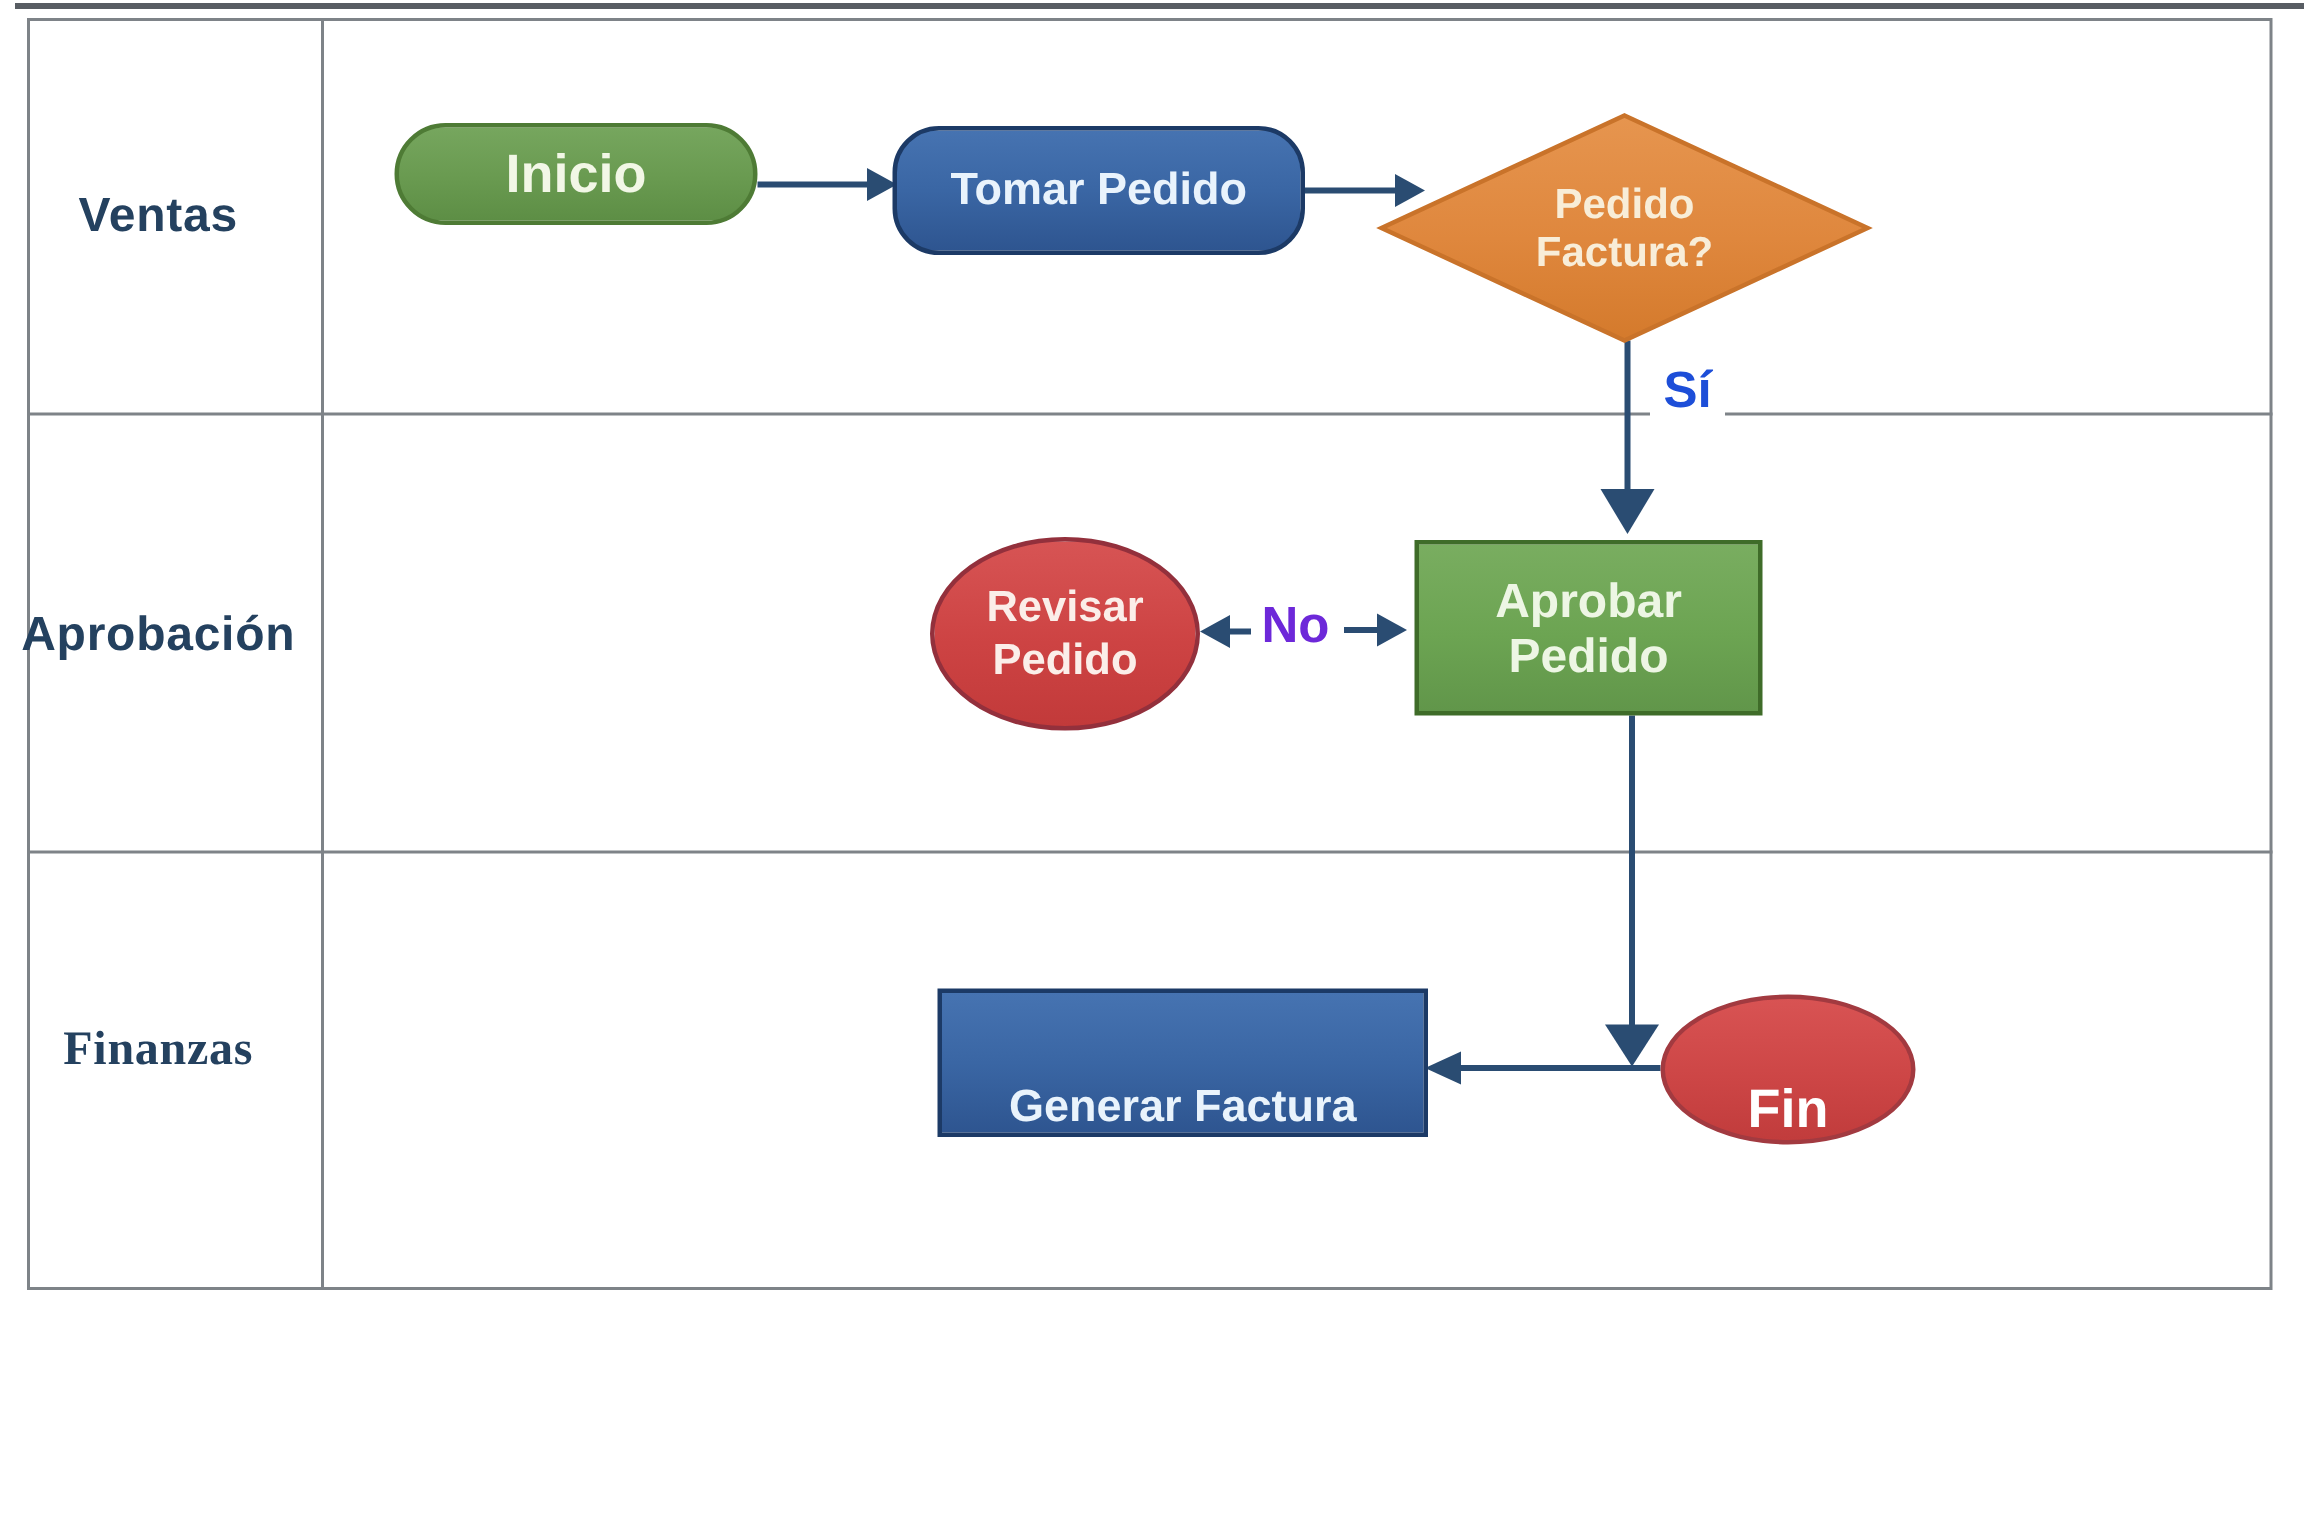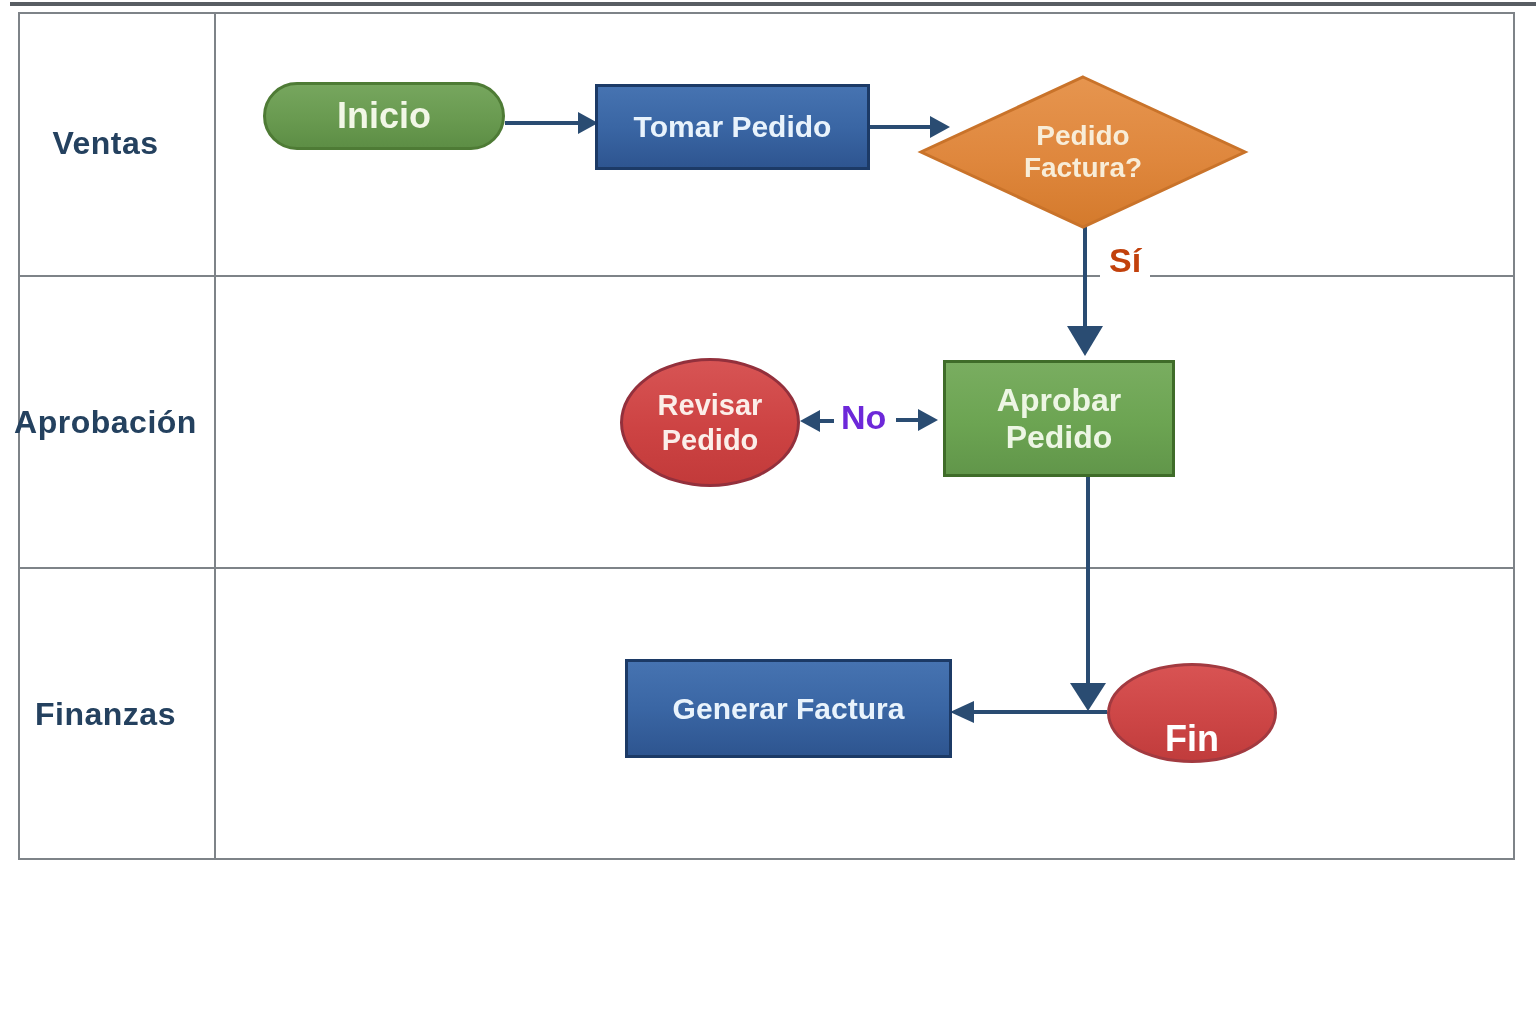--- a/index.html
+++ b/index.html
@@ -13,51 +13,51 @@
   
   .sl-frame{left:18px;top:12px;width:1493px;height:844px;border:2px solid #7e8388;background:transparent;}
   .sl-col-sep{left:214px;top:12px;width:2px;height:848px;background:#7e8388;}
   .sl-row-sep{left:18px;width:1497px;height:2px;background:#7e8388;}
   .row1{top:275px;} .row2{top:567px;}
   
   .lane-label{left:18px;width:175px;display:flex;align-items:center;justify-content:center;
     color:#24415f;font-size:32px;letter-spacing:.5px;}
   .lane-ventas{top:12px;height:263px;}
   .lane-aprobacion{top:277px;height:290px;}
-  .lane-finanzas{top:569px;height:291px;}
+  .lane-finanzas{top:553px;height:291px;font-family:Liberation Serif, serif;}
   
   .node{display:flex;align-items:center;justify-content:center;text-align:center;box-sizing:border-box;}
   .node-inicio{left:263px;top:82px;width:242px;height:68px;border-radius:44px;
     background:linear-gradient(180deg,#76a65e 0%,#699a50 55%,#5d8e45 100%);
     border:3px solid #4e7b35;color:#f2f7e6;font-size:36px;}
   .node-blue{background:linear-gradient(180deg,#4673b1 0%,#3a66a4 50%,#2e5590 100%);
     border:3px solid #1c3a66;color:#e9f3fc;}
-  .node-tomar{left:595px;top:84px;width:275px;height:86px;font-size:30px;}
-  .node-generar{left:625px;top:659px;width:327px;height:99px;font-size:30px;}
+  .node-tomar{left:595px;top:84px;width:275px;height:86px;font-size:30px;border-radius:31px;}
+  .node-generar{left:625px;top:659px;width:327px;height:99px;font-size:30px;align-items:flex-end;}
   .node-aprobar{left:943px;top:360px;width:232px;height:117px;
     background:linear-gradient(180deg,#79ad60 0%,#6ca452 55%,#61964a 100%);
     border:3px solid #3f6c29;color:#edf6e4;font-size:32px;}
   .node-revisar{left:620px;top:358px;width:180px;height:129px;border-radius:50%;
     background:linear-gradient(180deg,#d75454 0%,#cd4343 55%,#c23a3a 100%);
     border:3px solid #93303c;color:#fbeee9;font-size:29px;line-height:1.18;}
   .node-fin{left:1107px;top:663px;width:170px;height:100px;border-radius:50%;
     background:linear-gradient(180deg,#d85353 0%,#cd4646 55%,#c13c3c 100%);
     border:3px solid #a23a40;color:#ffffff;font-size:36px;align-items:flex-end;}
   .diamond-wrap{left:917px;top:73px;width:332px;height:158px;}
   .diamond-label{left:0;top:0;width:100%;height:100%;display:flex;flex-direction:column;
     align-items:center;justify-content:center;color:#f8edd8;font-size:28px;line-height:1.15;}
   
   .aline{background:#2a4c72;}
   .a1-line{left:505px;top:121px;width:76px;height:4px;}
   .a1-head{left:578px;top:112px;width:0;height:0;border-top:11px solid transparent;border-bottom:11px solid transparent;border-left:20px solid #2a4c72;}
   .a2-line{left:870px;top:125px;width:62px;height:4px;}
   .a2-head{left:930px;top:116px;width:0;height:0;border-top:11px solid transparent;border-bottom:11px solid transparent;border-left:20px solid #2a4c72;}
   .a3-line{left:1083px;top:227px;width:4px;height:100px;}
   .a3-head{left:1067px;top:326px;width:0;height:0;border-left:18px solid transparent;border-right:18px solid transparent;border-top:30px solid #2a4c72;}
-  .si-label{left:1100px;top:241px;padding:0 9px;background:#ffffff;color:#c2410c;font-size:34px;}
+  .si-label{left:1100px;top:241px;padding:0 9px;background:#ffffff;color:#1d4ed8;font-size:34px;}
   .a4l-line{left:820px;top:419px;width:14px;height:4px;}
   .a4l-head{left:800px;top:410px;width:0;height:0;border-top:11px solid transparent;border-bottom:11px solid transparent;border-right:20px solid #2a4c72;}
   .no-label{left:841px;top:398px;color:#6d28d9;font-size:34px;}
   .a4r-line{left:896px;top:418px;width:24px;height:4px;}
   .a4r-head{left:918px;top:409px;width:0;height:0;border-top:11px solid transparent;border-bottom:11px solid transparent;border-left:20px solid #2a4c72;}
   .a5-line{left:1086px;top:477px;width:4px;height:208px;}
   .a5-head{left:1070px;top:683px;width:0;height:0;border-left:18px solid transparent;border-right:18px solid transparent;border-top:28px solid #2a4c72;}
   .a6-line{left:972px;top:710px;width:135px;height:4px;}
   .a6-head{left:950px;top:701px;width:0;height:0;border-top:11px solid transparent;border-bottom:11px solid transparent;border-right:24px solid #2a4c72;}
 </style>

